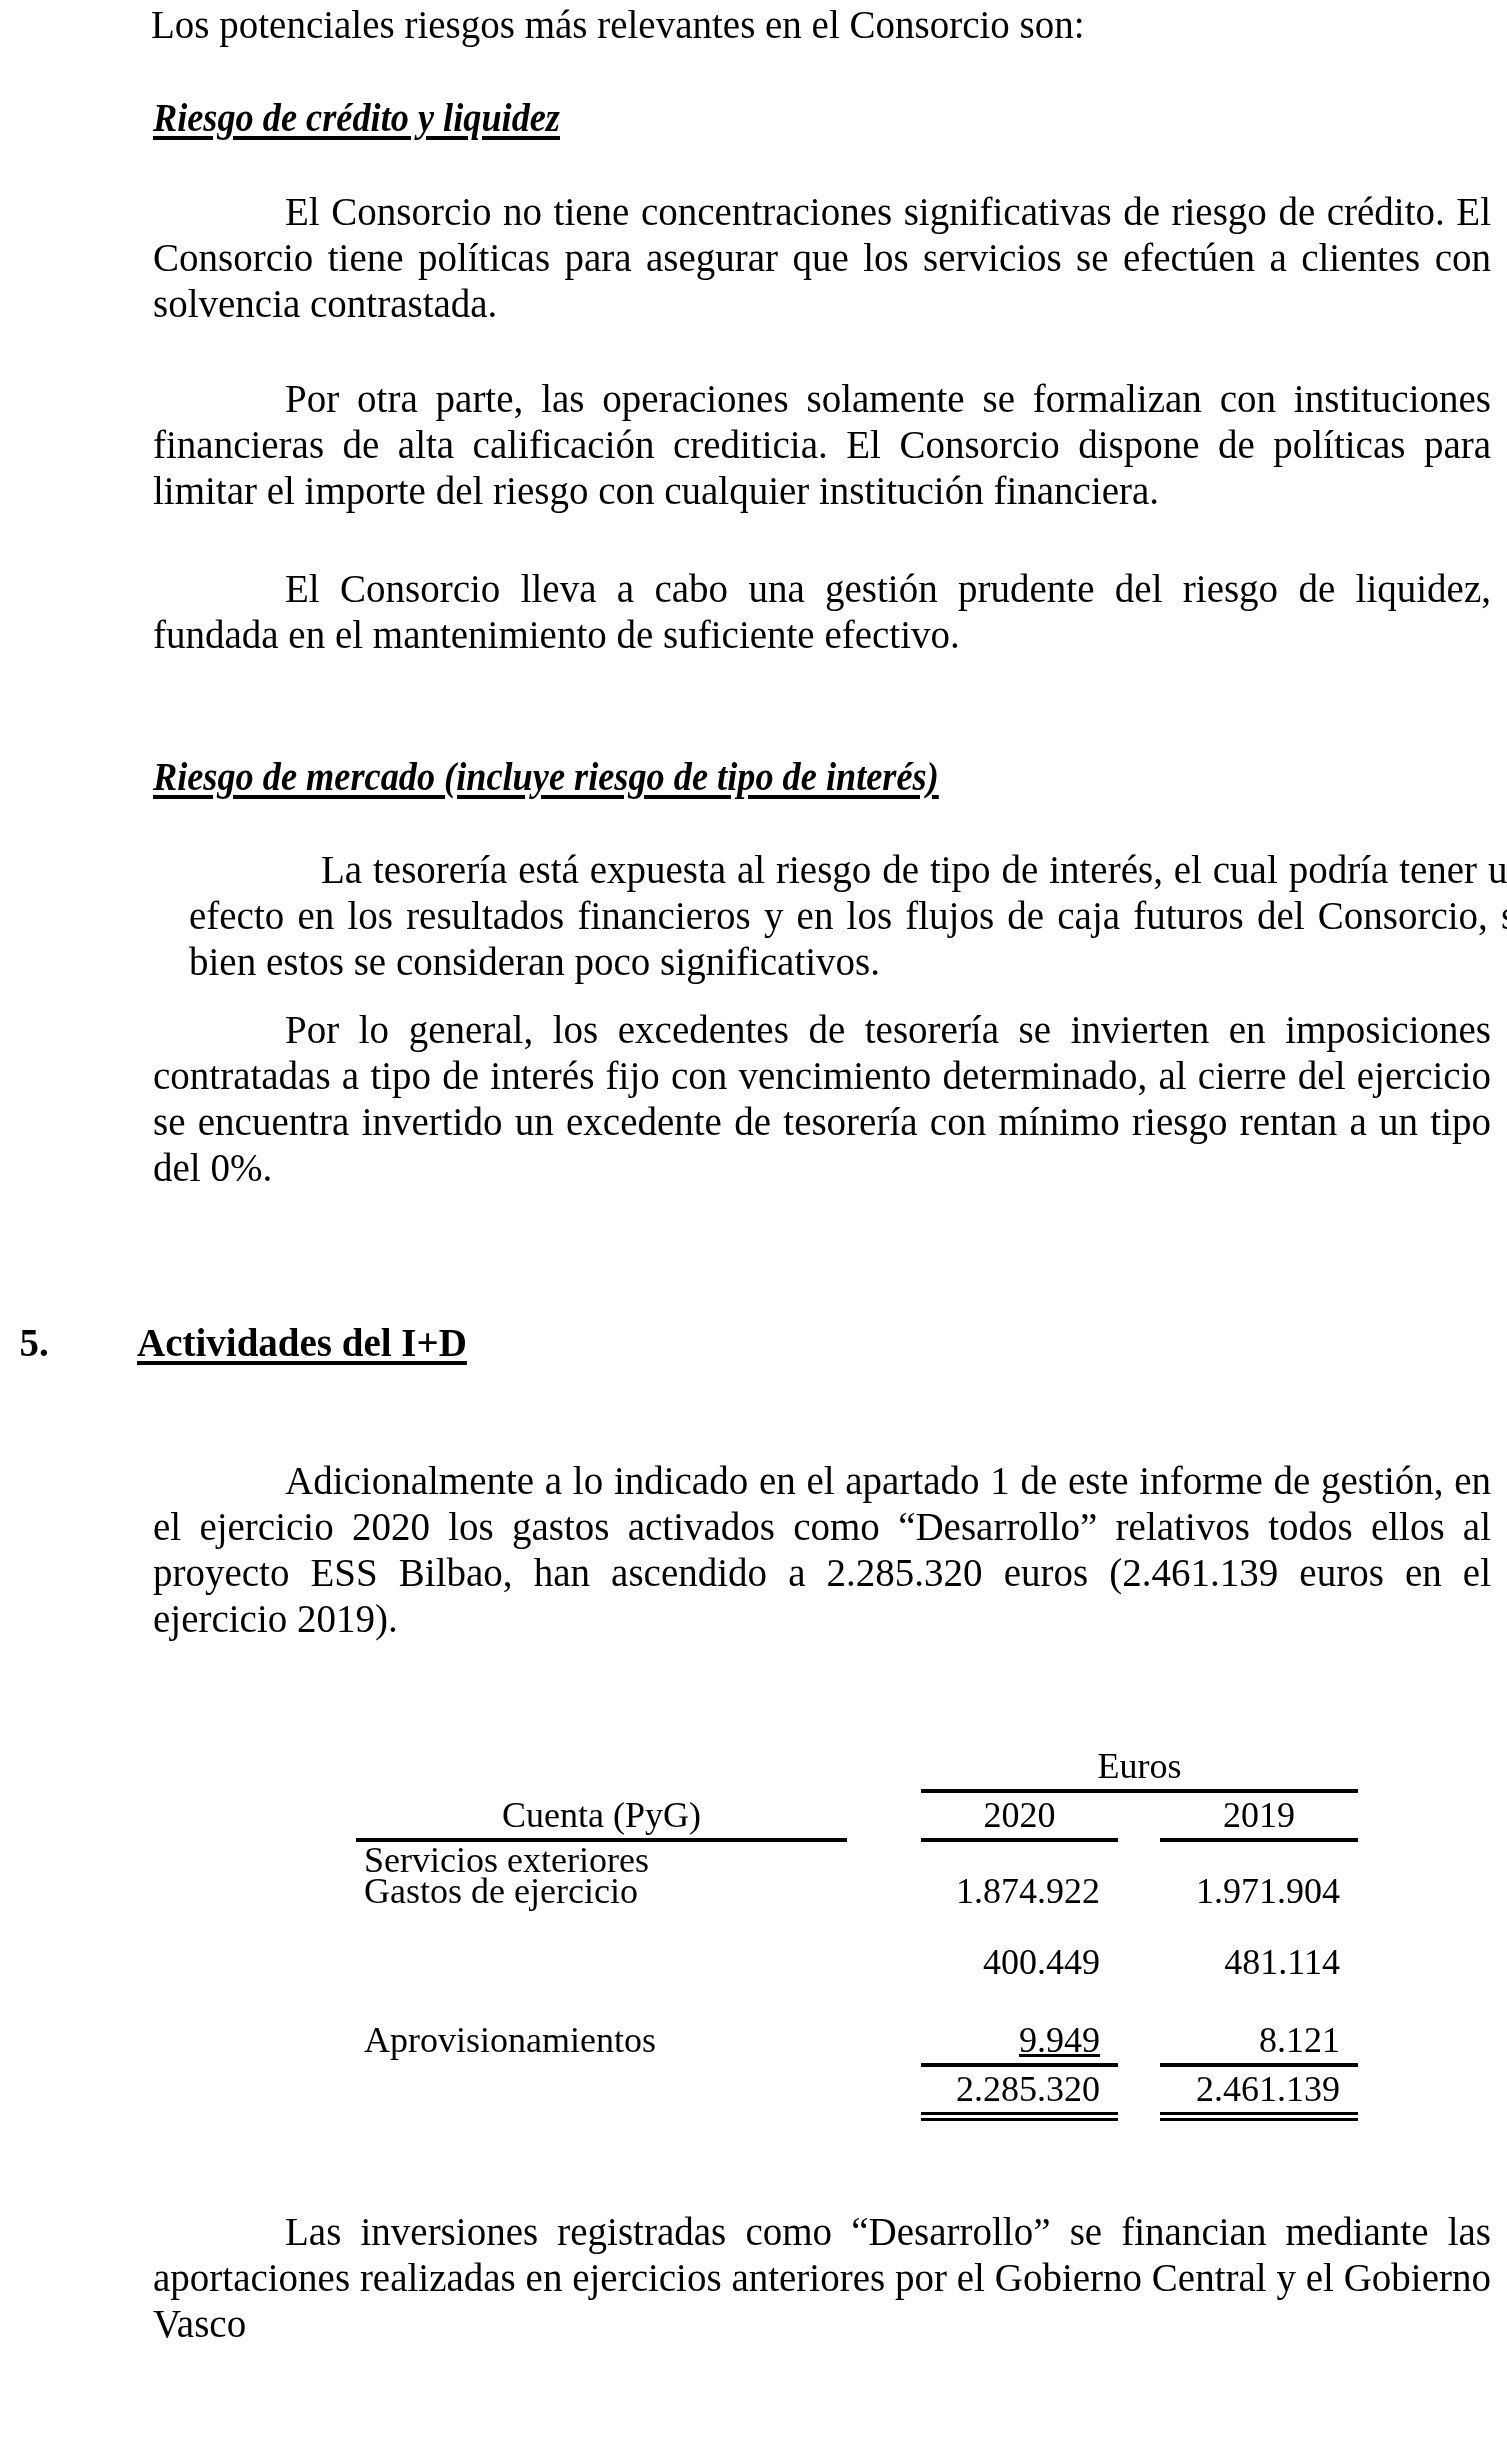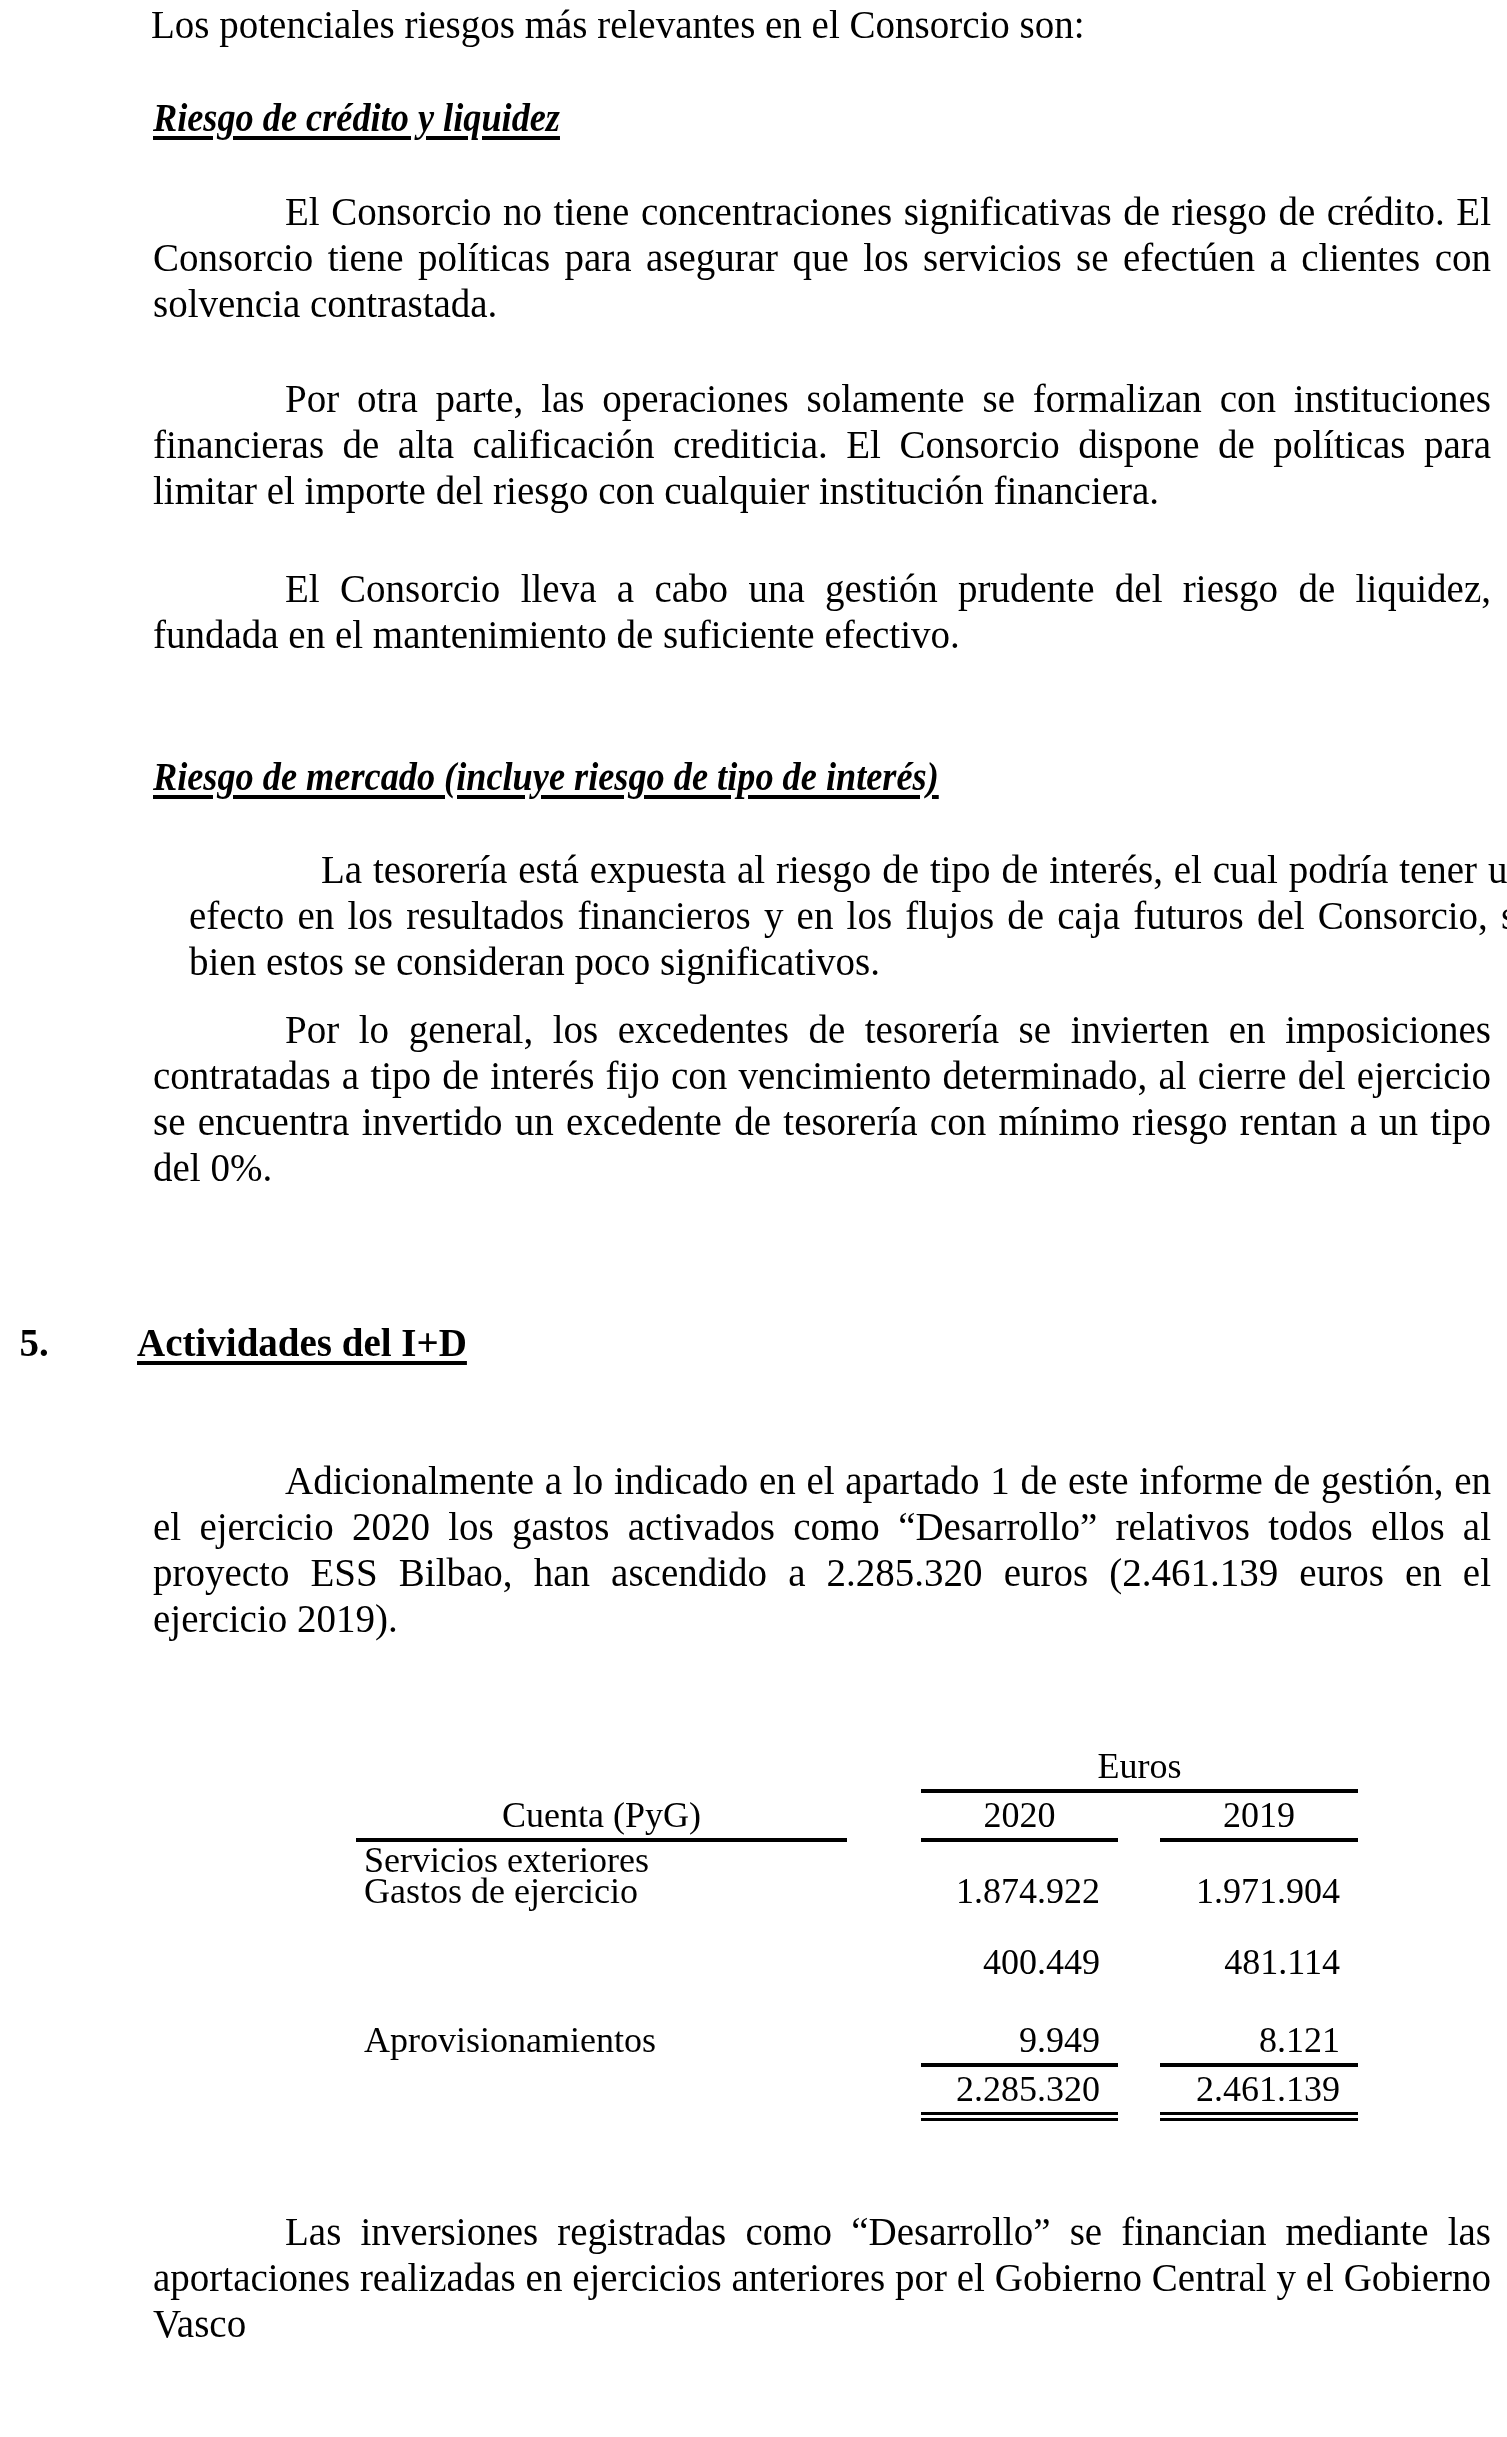--- a/index.html
+++ b/index.html
@@ -80,21 +80,21 @@
   </div>
 
   <div>
     <div class="t-abs" style="left:364px; top:1839px;">Servicios exteriores</div>
     <div class="t-abs t-num" style="left:921px; width:179px; top:1941px;">400.449</div>
     <div class="t-abs t-num" style="left:1160px; width:180px; top:1941px;">481.114</div>
   </div>
 
   <div>
     <div class="t-abs" style="left:364px; top:2019px;">Aprovisionamientos</div>
-    <div class="t-abs t-num" style="left:921px; width:179px; top:2019px;">9.949</div>
+    <div class="t-abs t-num" style="left:921px; width:179px; top:2019px;text-decoration:underline;">9.949</div>
     <div class="t-abs t-num" style="left:1160px; width:180px; top:2019px;">8.121</div>
   </div>
 
   <div class="rule" style="left:921px; width:197px; top:2063px; height:3.6px;"></div>
   <div class="rule" style="left:1160px; width:198px; top:2063px; height:3.6px;"></div>
 
   <div>
     <div class="t-abs t-num" style="left:921px; width:179px; top:2068px;">2.285.320</div>
     <div class="t-abs t-num" style="left:1160px; width:180px; top:2068px;">2.461.139</div>
   </div>

